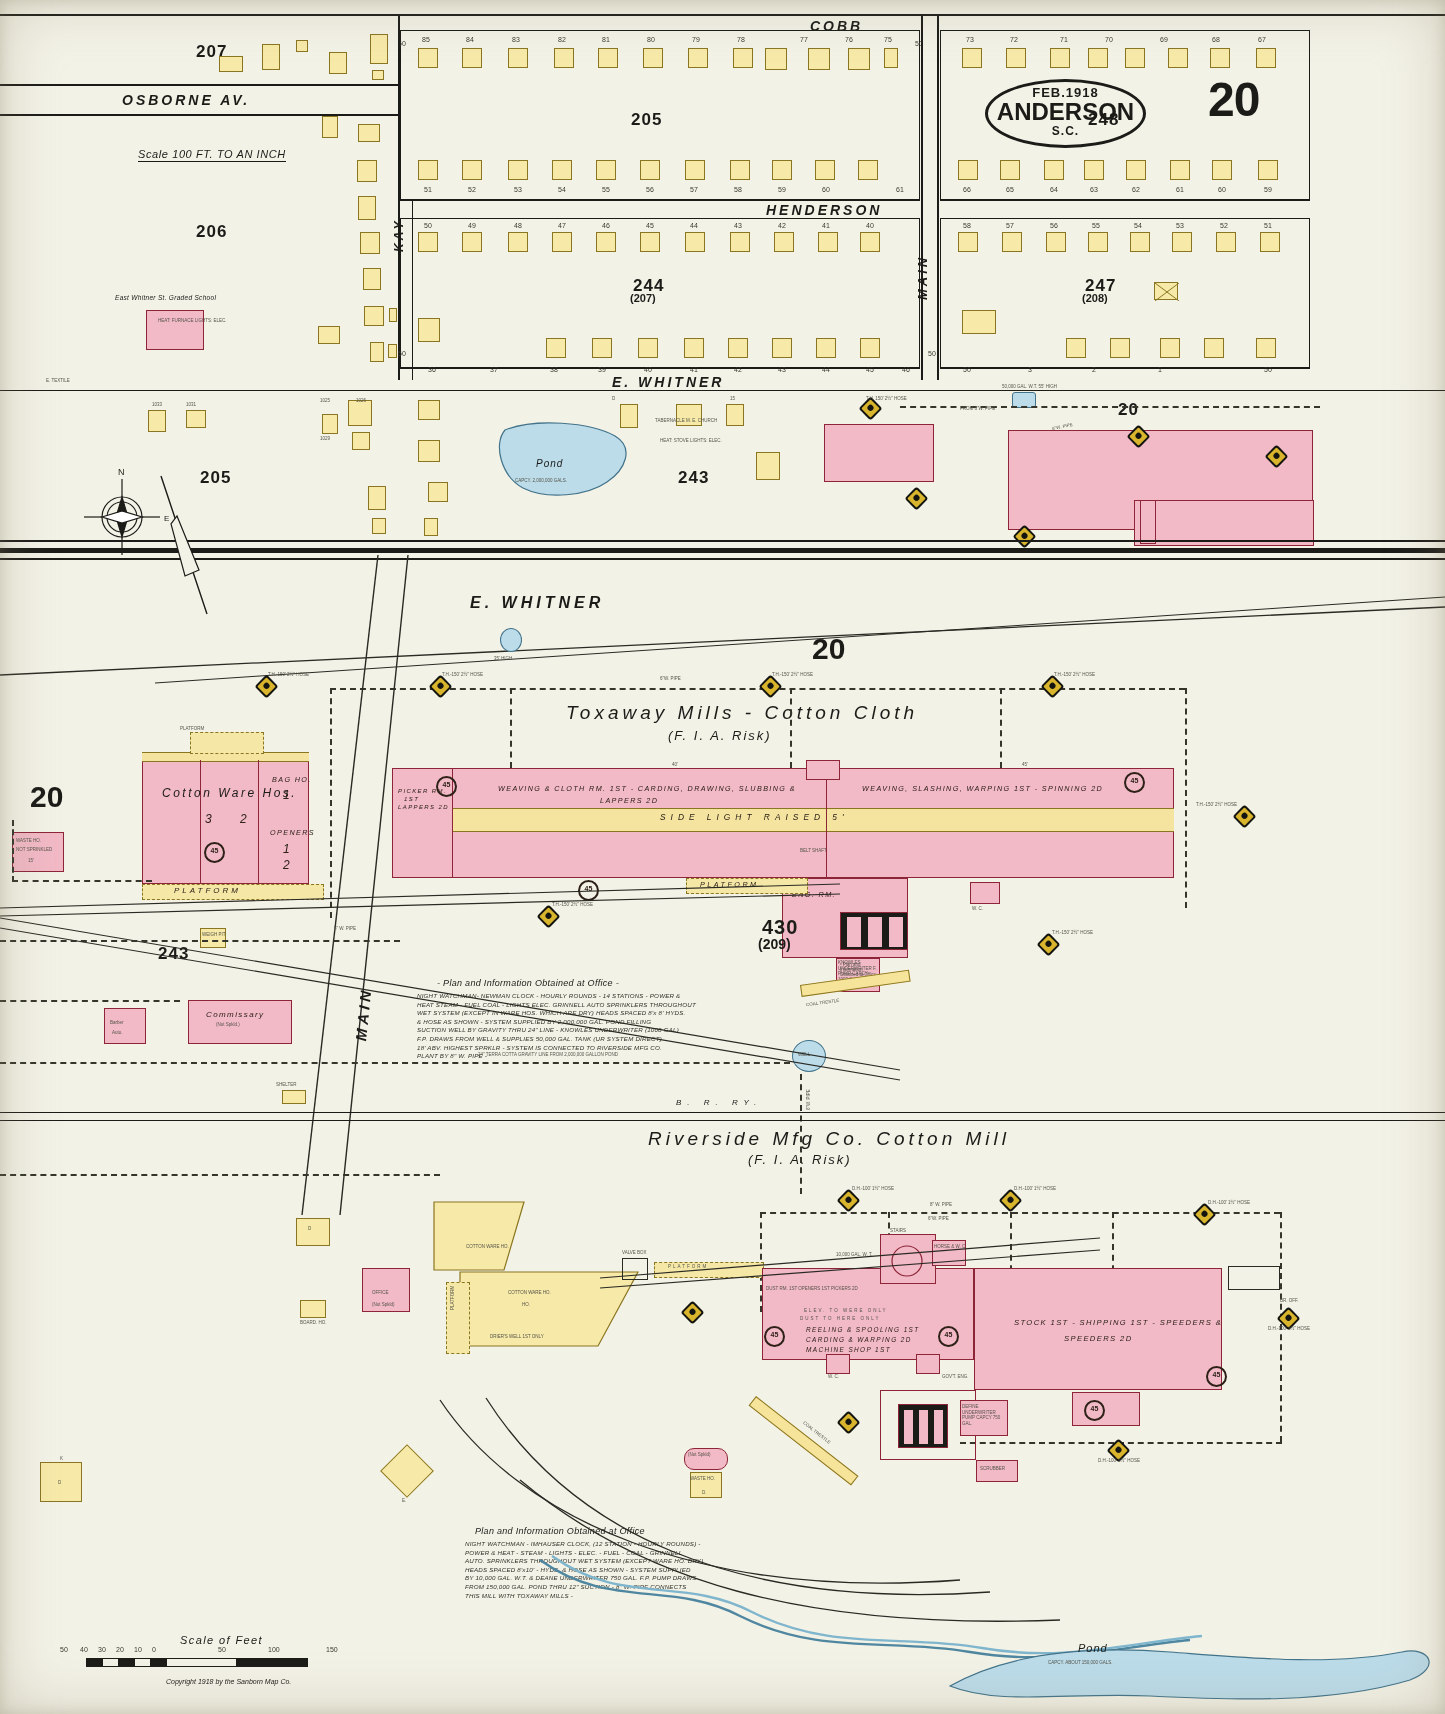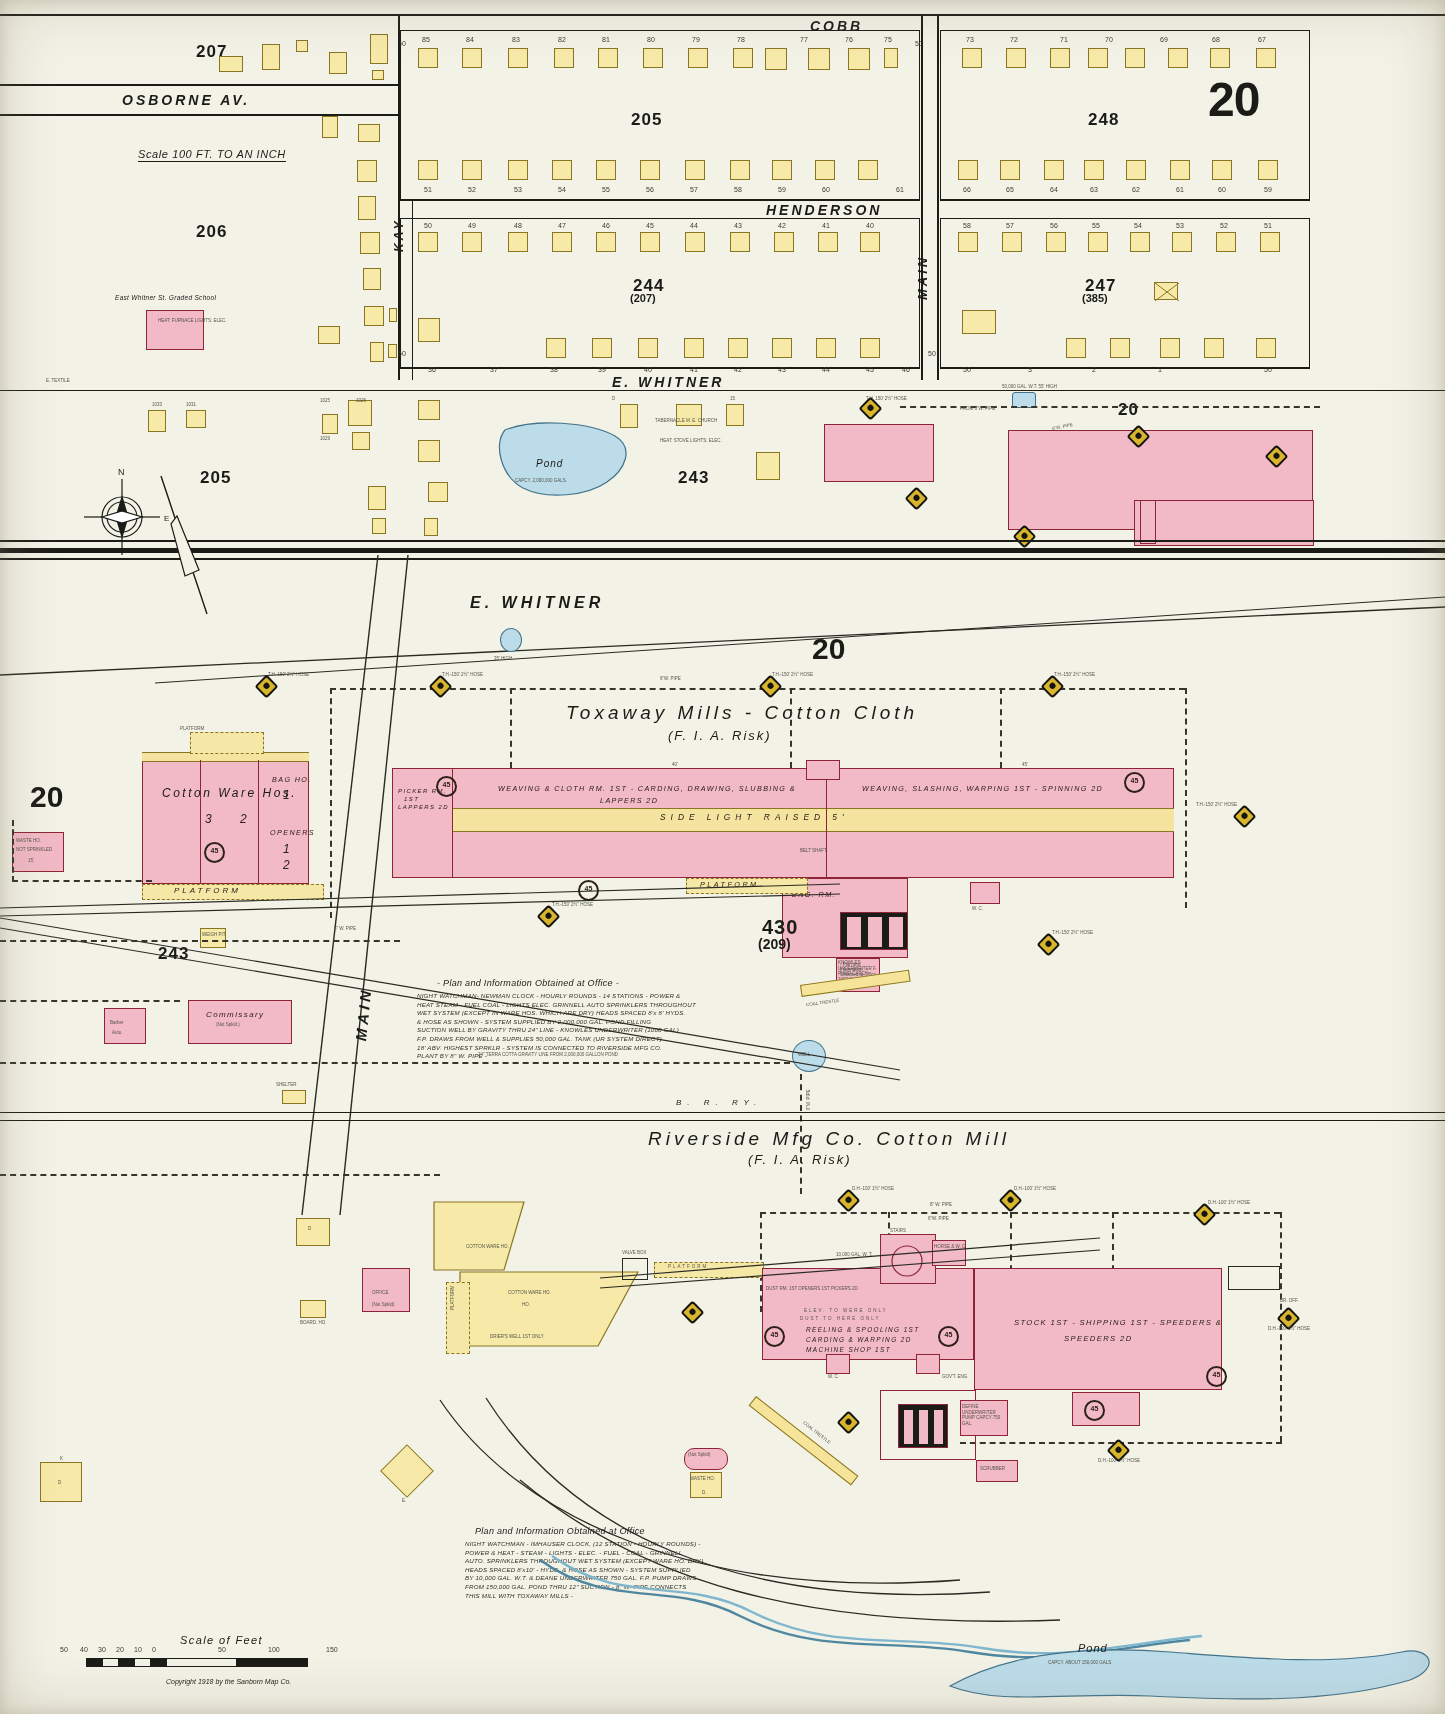--- a/index.html
+++ b/index.html
@@ -76,20 +76,25 @@
   <div class="hl" style="left:0;top:14px;width:1445px;height:1.6px;"></div>
 
   <div class="txt street-name" style="left:810px;top:18px;">COBB</div>
 
   <div class="blk" style="left:400px;top:30px;width:520px;height:170px;border:1.6px solid #1b1b18;"></div>
   <div class="txt blocknum" style="left:631px;top:110px;">205</div>
 
   <div class="blk" style="left:940px;top:30px;width:370px;height:170px;border:1.6px solid #1b1b18;"></div>
   <div class="txt blocknum" style="left:1088px;top:110px;">248</div>
 
+  <div id="stamp">
+    <div class="l1">FEB.1918</div>
+    <div class="l2">ANDERSON</div>
+    <div class="l3">S.C.</div>
+  </div>
   <div id="sheetno">20</div>
 
   <div>
     <div class="yellow blk" style="left:418px;top:48px;width:20px;height:20px;"></div>
     <div class="yellow blk" style="left:462px;top:48px;width:20px;height:20px;"></div>
     <div class="yellow blk" style="left:508px;top:48px;width:20px;height:20px;"></div>
     <div class="yellow blk" style="left:554px;top:48px;width:20px;height:20px;"></div>
     <div class="yellow blk" style="left:598px;top:48px;width:20px;height:20px;"></div>
     <div class="yellow blk" style="left:643px;top:48px;width:20px;height:20px;"></div>
     <div class="yellow blk" style="left:688px;top:48px;width:20px;height:20px;"></div>
@@ -183,21 +188,21 @@
   <div class="hl" style="left:400px;top:218px;width:520px;height:1.4px;"></div>
   <div class="hl" style="left:940px;top:218px;width:370px;height:1.4px;"></div>
   <div class="txt street-name" style="left:766px;top:202px;">HENDERSON</div>
 
   <div class="blk" style="left:400px;top:218px;width:520px;height:150px;border:1.6px solid #1b1b18;"></div>
   <div class="txt blocknum" style="left:633px;top:276px;">244</div>
   <div class="txt" style="left:630px;top:292px;font-size:11px;font-weight:700;">(207)</div>
 
   <div class="blk" style="left:940px;top:218px;width:370px;height:150px;border:1.6px solid #1b1b18;"></div>
   <div class="txt blocknum" style="left:1085px;top:276px;">247</div>
-  <div class="txt" style="left:1082px;top:292px;font-size:11px;font-weight:700;">(385)</div>
+  <div class="txt" style="left:1082px;top:292px;font-size:11px;font-weight:700;">(208)</div>
 
   <div>
     <div class="yellow blk" style="left:418px;top:160px;width:20px;height:20px;"></div>
     <div class="yellow blk" style="left:462px;top:160px;width:20px;height:20px;"></div>
     <div class="yellow blk" style="left:508px;top:160px;width:20px;height:20px;"></div>
     <div class="yellow blk" style="left:552px;top:160px;width:20px;height:20px;"></div>
     <div class="yellow blk" style="left:596px;top:160px;width:20px;height:20px;"></div>
     <div class="yellow blk" style="left:640px;top:160px;width:20px;height:20px;"></div>
     <div class="yellow blk" style="left:685px;top:160px;width:20px;height:20px;"></div>
     <div class="yellow blk" style="left:730px;top:160px;width:20px;height:20px;"></div>

